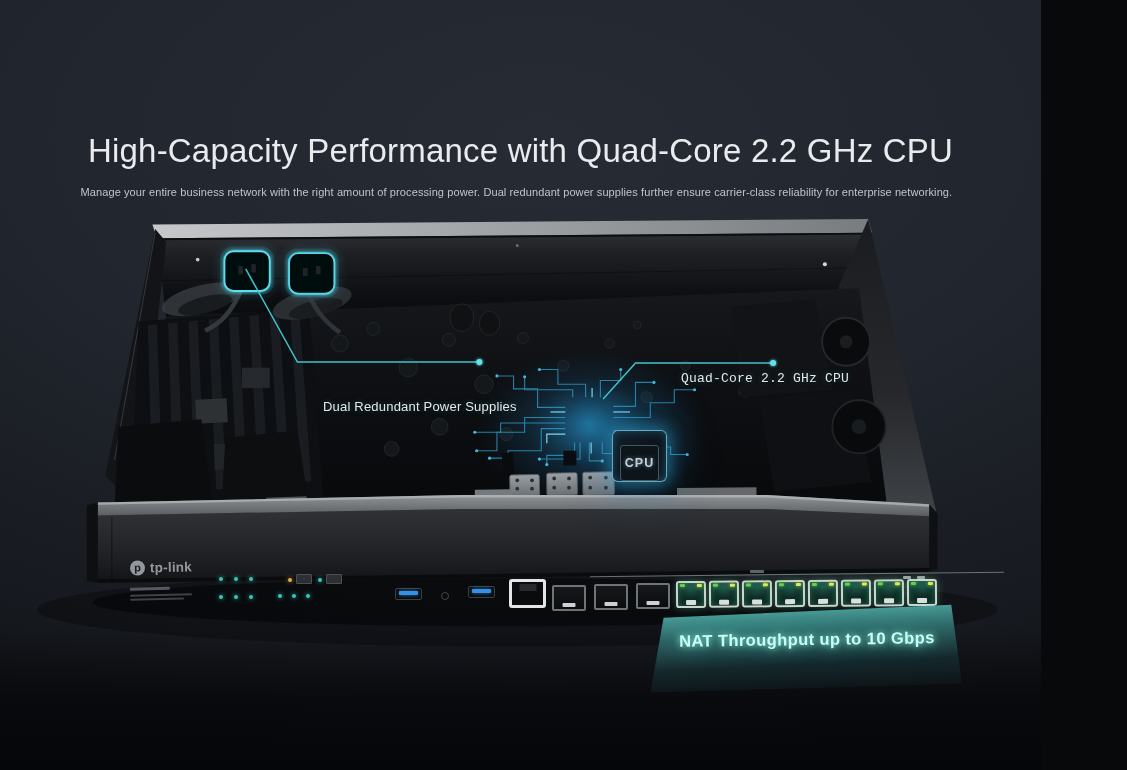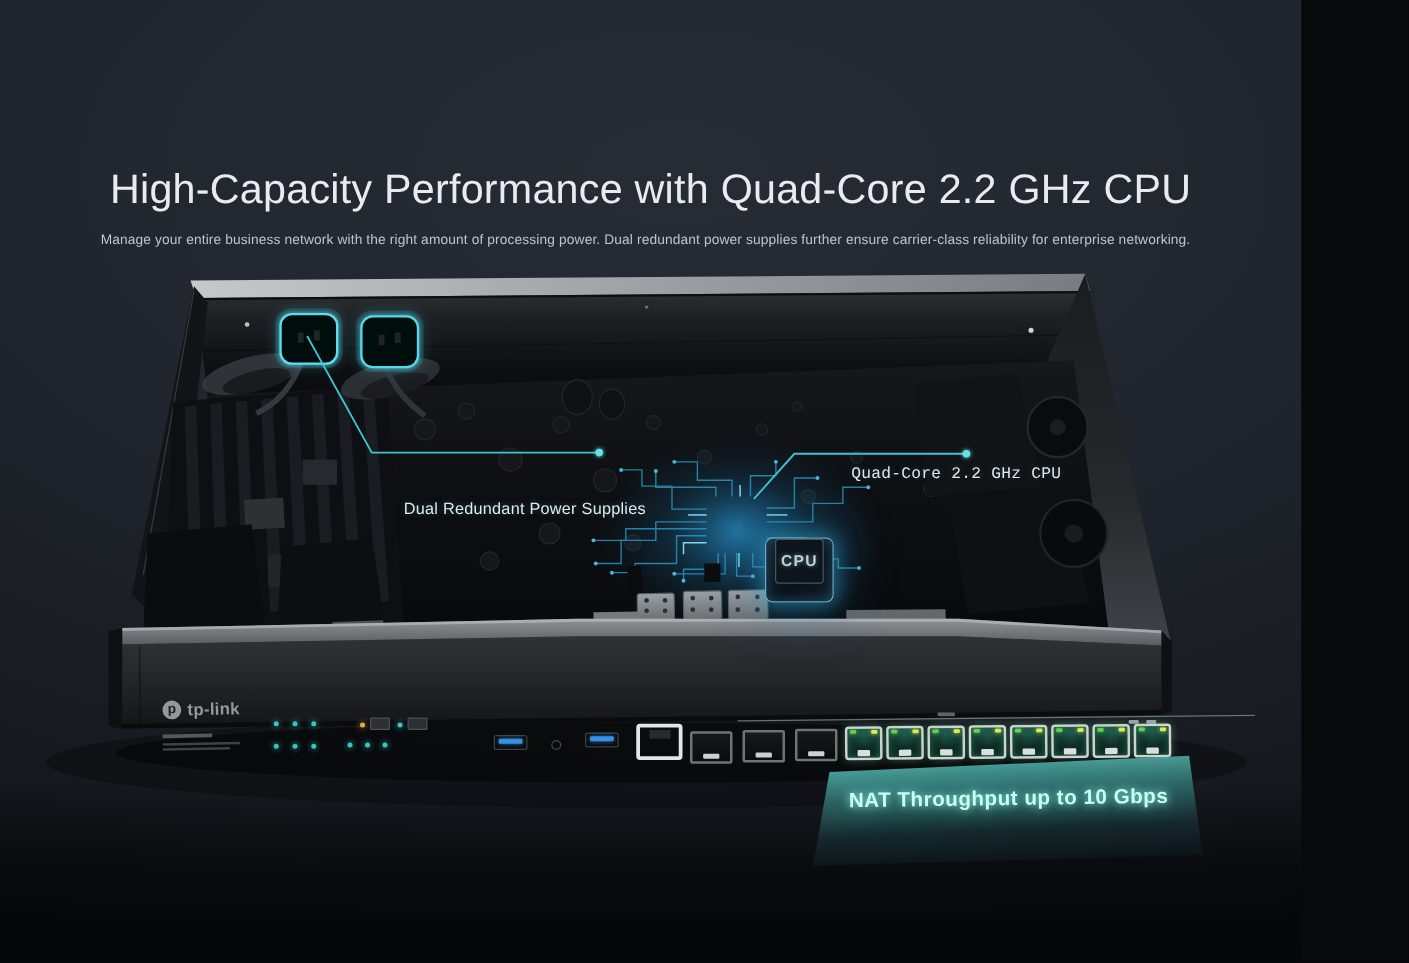--- a/index.html
+++ b/index.html
@@ -21,21 +21,21 @@
     position:absolute;z-index:5;font-size:13px;color:#e4e8eb;letter-spacing:.2px;white-space:nowrap;
     text-shadow:0 0 6px rgba(90,200,215,.35),0 1px 2px rgba(0,0,0,.85);
   }
   #label-power{left:323px;top:399px;}
   #label-cpu{left:681px;top:371px;font-family:Liberation Mono, monospace;}
   .cpu-chip{
     position:absolute;left:612px;top:430px;width:53px;height:50px;z-index:3;border-radius:6px;
     background:linear-gradient(140deg,#13202a 0%,#0b131a 60%,#101c24 100%);
     border:1px solid rgba(130,220,250,.75);
     box-shadow:0 0 16px 3px rgba(50,170,220,.5),0 0 40px 12px rgba(30,120,170,.25),inset 0 0 10px rgba(60,170,220,.35);
-    display:flex;align-items:flex-start;justify-content:center;
+    display:flex;align-items:flex-end;justify-content:center;
   }
   .cpu-chip .die{
     width:37px;height:34px;border:1px solid #45565f;border-radius:3px;background:#0d151b;
     display:flex;align-items:center;justify-content:center;
     font-size:12.5px;font-weight:bold;color:#c7ced4;letter-spacing:1px;
     text-shadow:0 0 4px rgba(160,220,250,.5);
   }
   .brand{position:absolute;left:130px;top:560px;display:flex;align-items:center;gap:5px;transform:rotate(-1.2deg);z-index:3;}
   .brand .badge{
     width:15px;height:15px;border-radius:50%;background:#94979b;color:#1c1e21;

